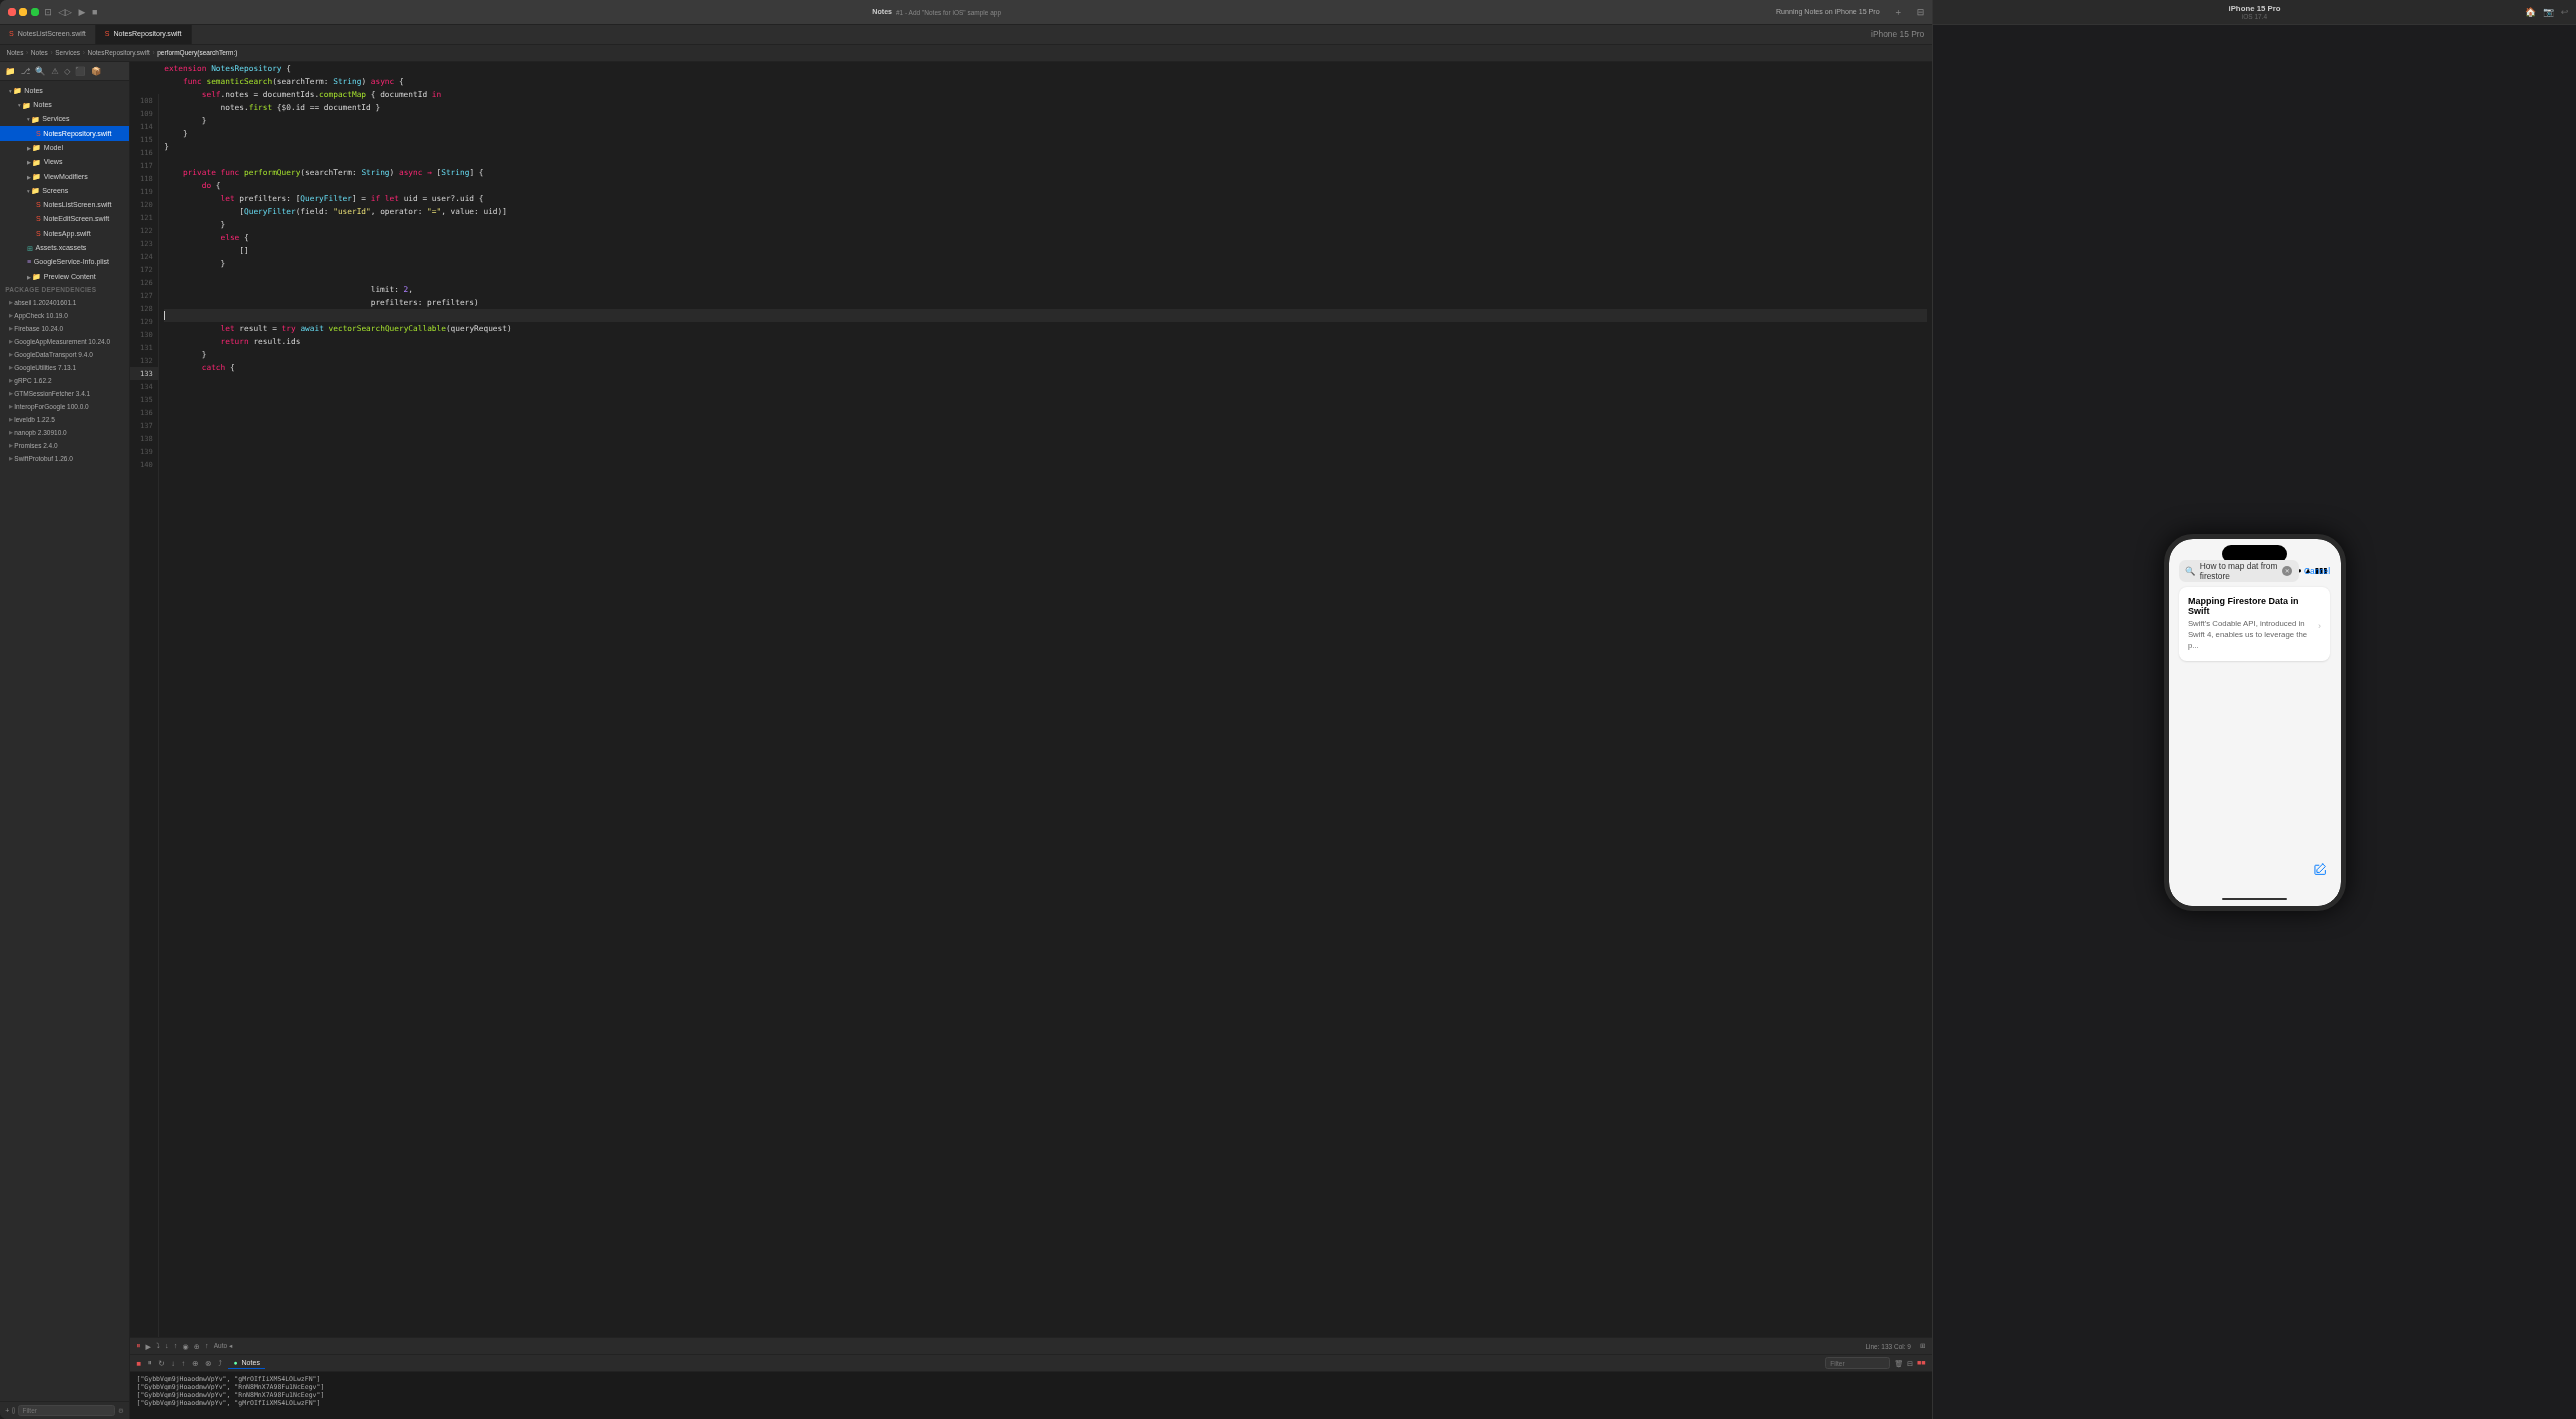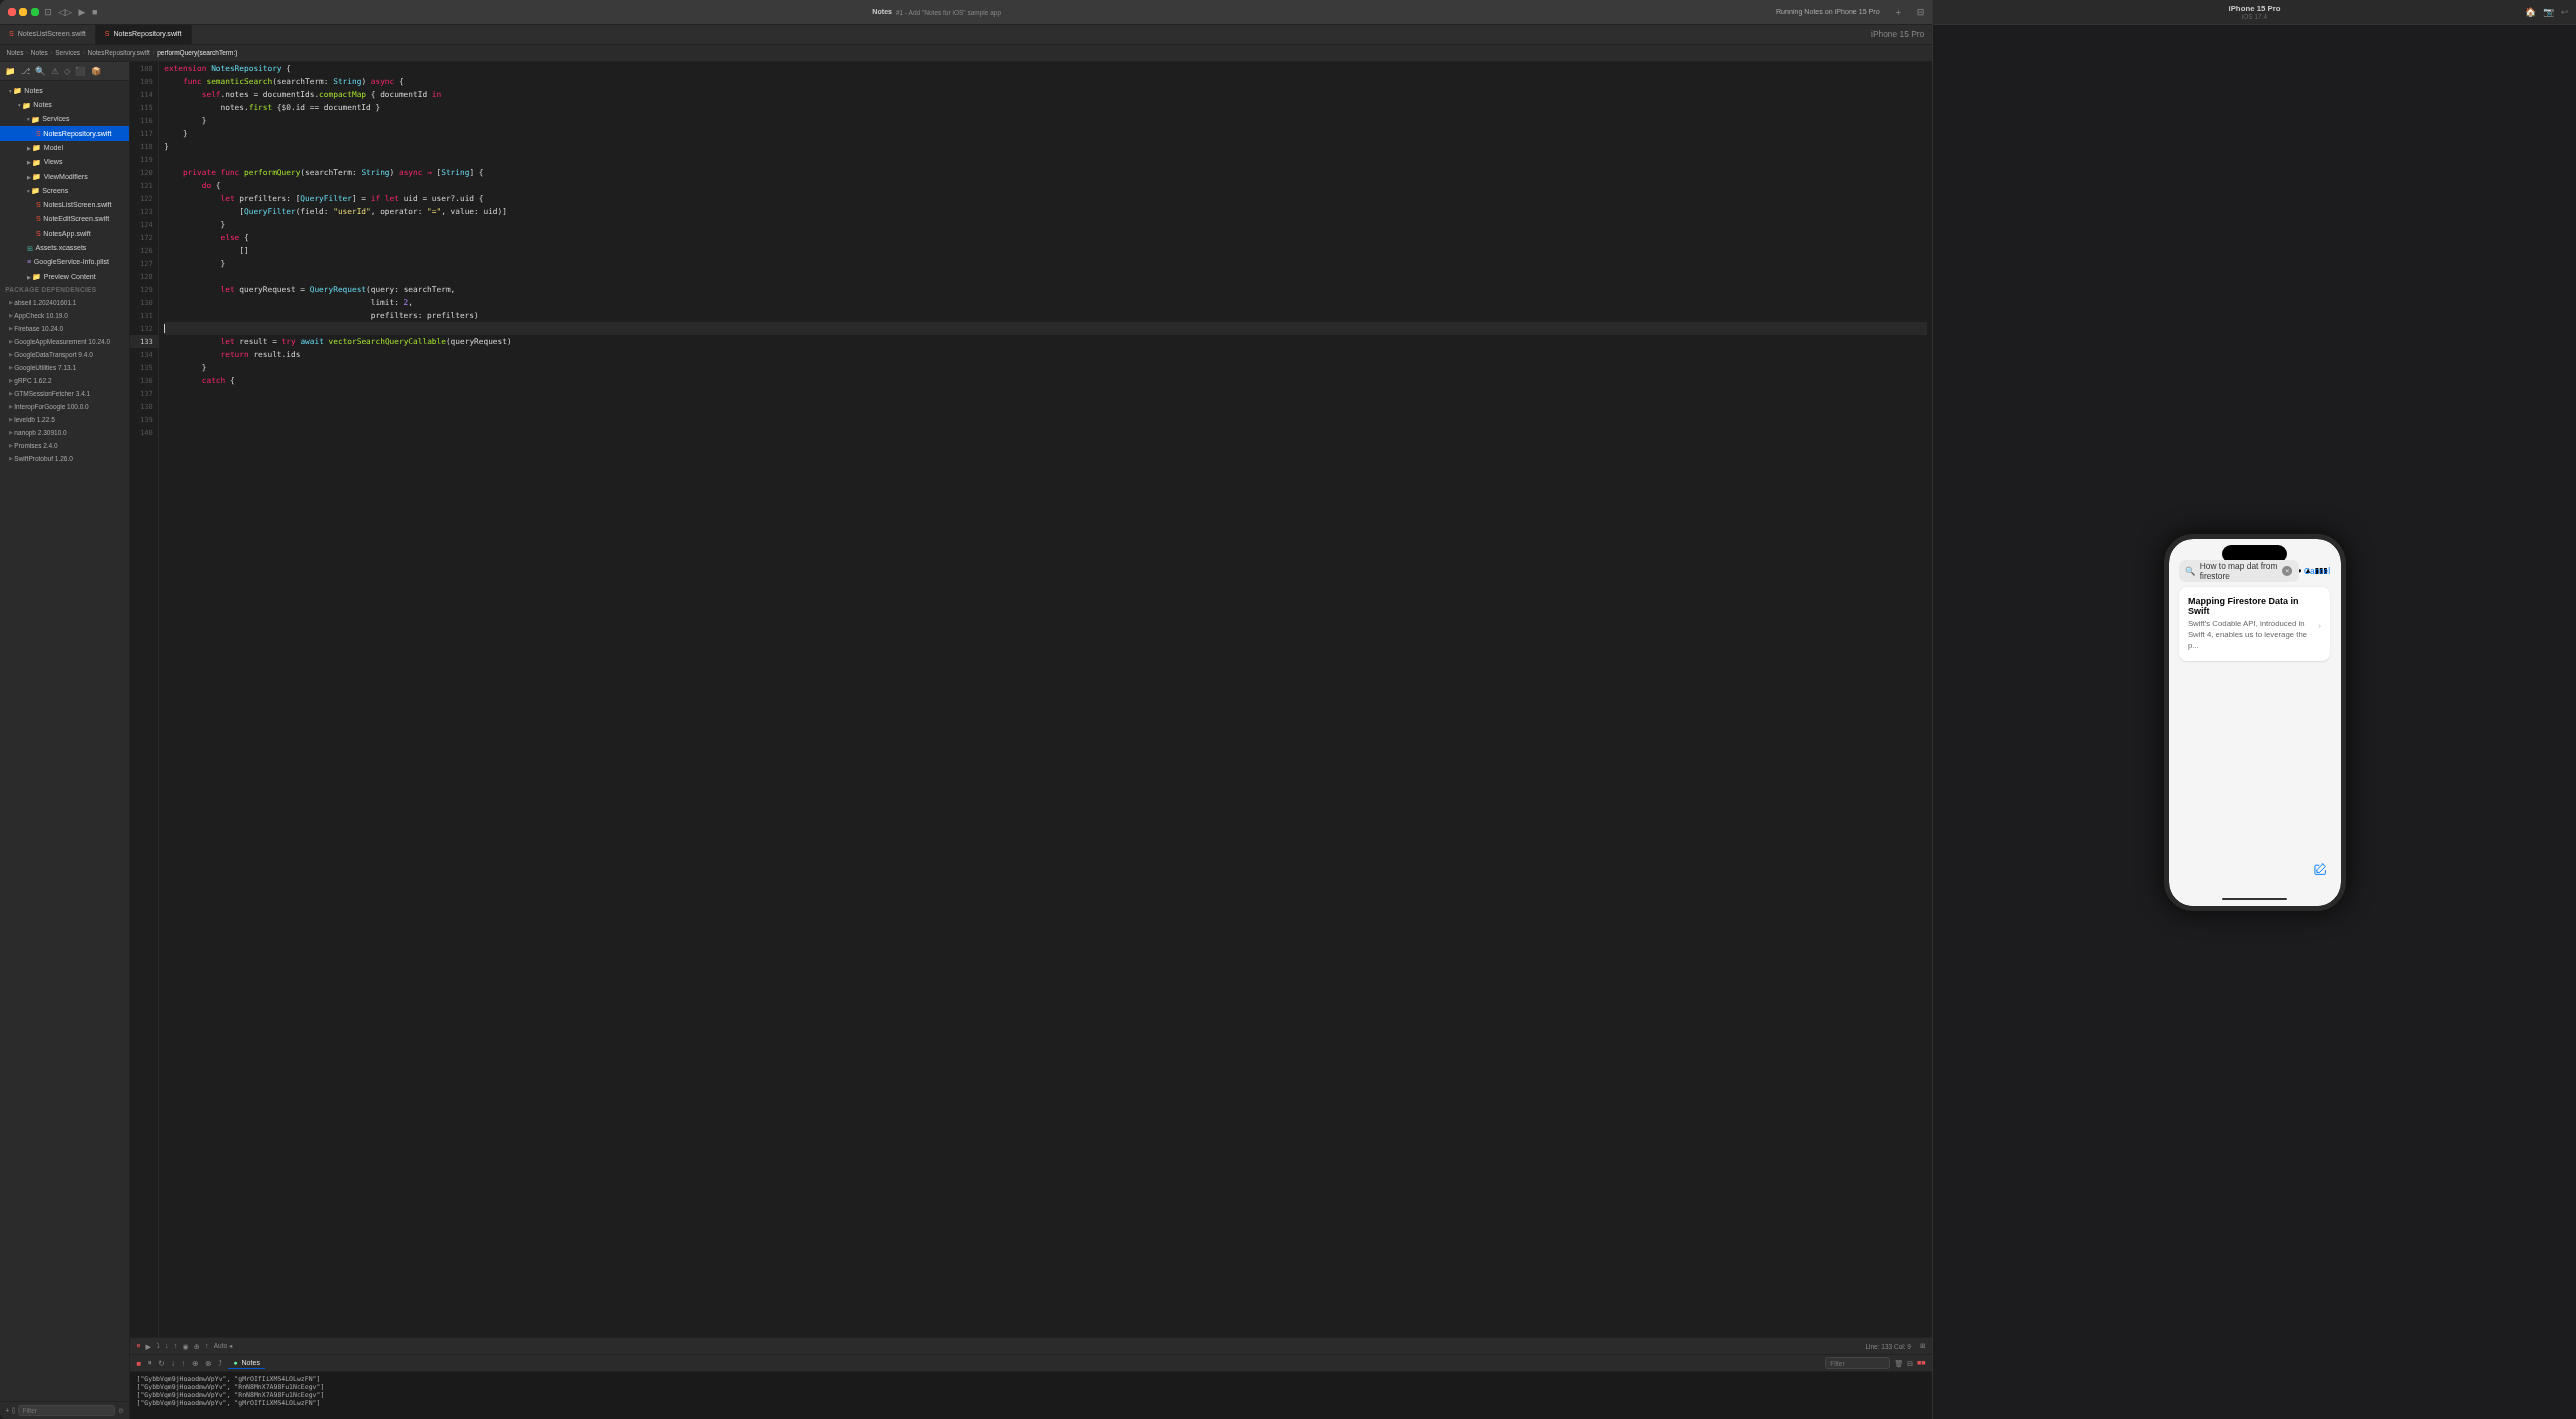--- a/index.html
+++ b/index.html
@@ -237,20 +237,21 @@
       overflow: auto;
       display: flex;
     }
     .line-numbers {
       width: 29px;
       background: #1e1e1e;
       padding: 0;
       text-align: right;
       flex-shrink: 0;
       border-right: 0.6px solid #2a2a2a;
+      margin-top: 32px;
     }
     .line-num {
       height: 13px;
       line-height: 13px;
       padding-right: 5.2px;
       font-size: 7.1px;
       font-family: 'SF Mono', 'Menlo', monospace;
       color: #555;
     }
     .line-num.current { color: #ccc; background: #2a2a2a; }
@@ -737,21 +738,20 @@
           <div class="code-line"> </div>
           <div class="code-line">    <span class="kw">private</span> <span class="kw">func</span> <span class="fn">performQuery</span>(searchTerm: <span class="type">String</span>) <span class="kw">async</span> <span class="arrow">→</span> [<span class="type">String</span>] {</div>
           <div class="code-line">        <span class="kw">do</span> {</div>
           <div class="code-line">            <span class="kw">let</span> prefilters: [<span class="type">QueryFilter</span>] = <span class="kw">if let</span> uid = user?.uid {</div>
           <div class="code-line">                [<span class="type">QueryFilter</span>(field: <span class="str">"userId"</span>, operator: <span class="str">"="</span>, value: uid)]</div>
           <div class="code-line">            }</div>
           <div class="code-line">            <span class="kw">else</span> {</div>
           <div class="code-line">                []</div>
           <div class="code-line">            }</div>
           <div class="code-line"> </div>
-          <div class="code-line">            <span class="kw">let</span> queryRequest = <span class="type">QueryRequest</span>(query: searchTerm,</div>
           <div class="code-line">                                            limit: <span class="num">2</span>,</div>
           <div class="code-line">                                            prefilters: prefilters)</div>
           <div class="code-line current-line"><span style="display:inline-block;width:1.3px;height:9px;background:#ccc;vertical-align:middle;"></span></div>
           <div class="code-line">            <span class="kw">let</span> result = <span class="kw">try</span> <span class="kw2">await</span> <span class="fn">vectorSearchQueryCallable</span>(queryRequest)</div>
           <div class="code-line">            <span class="kw">return</span> result.ids</div>
           <div class="code-line">        }</div>
           <div class="code-line">        <span class="kw">catch</span> {</div>
         </div>
       </div>
 

